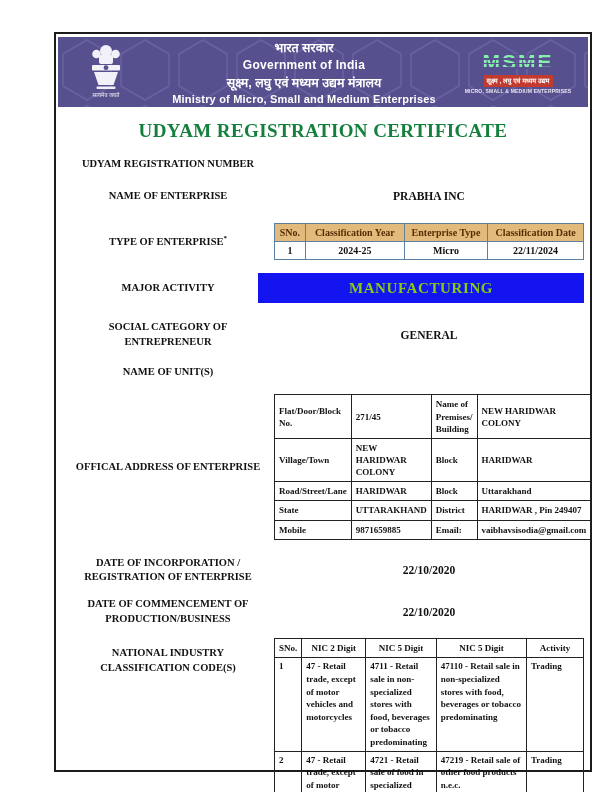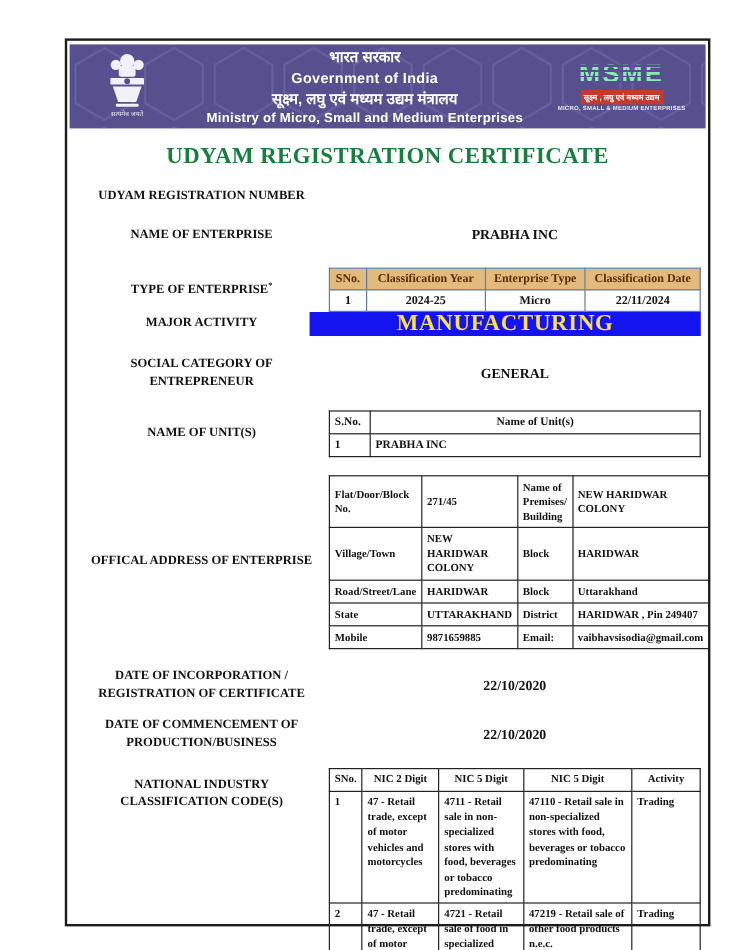--- a/index.html
+++ b/index.html
@@ -41,42 +41,42 @@
   .cvalue{text-align:center;font-weight:bold;font-size:11.5px;}
   .sup{font-size:7px;vertical-align:super;}
   
   table{border-collapse:collapse;width:100%;}
   .type-table td{border:1.5px solid #5c7ea3;font-size:10px;font-weight:bold;
                  text-align:center;height:15px;padding:1px 2px;}
   .type-table .th{background:#E2BA7C;color:#5B2C04;}
   .type-table .c0{width:10%;} .type-table .c1{width:32%;}
   .type-table .c2{width:27%;} .type-table .c3{width:31%;}
   
-  .activity-box{margin-left:-16px;height:20px;background:#1414F0;color:#fde047;
+  .activity-box{margin-left:-16px;height:30px;background:#1414F0;color:#84cc16;
                 display:flex;align-items:center;justify-content:center;
-                font-weight:bold;font-size:19px;letter-spacing:.6px;}
+                font-weight:bold;font-size:15px;letter-spacing:.6px;}
   
   .units-table td{border:1.2px solid #222;font-size:9.5px;font-weight:bold;
                   padding:2px 4px;height:14px;}
   .units-table .c0{width:11%;}
   .units-table .hname{text-align:center;}
   
   .addr-table td{border:1.2px solid #222;font-size:9px;font-weight:bold;
                  padding:3px 4px;line-height:1.35;vertical-align:middle;}
   .addr-table .c0{width:22.5%;} .addr-table .c1{width:27%;}
   .addr-table .c2{width:14.5%;} .addr-table .c3{width:36%;}
   
   .nic-table td{border:1.2px solid #222;font-size:9px;font-weight:bold;
                 padding:2px 4px;line-height:1.4;vertical-align:top;}
   .nic-table .hd{text-align:center;vertical-align:middle;height:14px;}
   .nic-table .c0{width:7%;} .nic-table .c1{width:21%;} .nic-table .c2{width:23%;}
   .nic-table .c3{width:30%;} .nic-table .c4{width:19%;}
   
   .mt-urn{margin-top:15px;} .mt-name{margin-top:17px;} .mt-type{margin-top:20px;}
-  .mt-act{align-items:center;} .mt-soc{margin-top:17px;} .mt-units{margin-top:15px;}
+  .mt-act{margin-top:13px;align-items:center;} .mt-soc{margin-top:17px;} .mt-units{margin-top:15px;}
   .mt-addr{margin-top:15px;} .mt-doi{margin-top:16px;} .mt-doc{margin-top:12px;}
   .mt-nic{margin-top:12px;}
   .label.pad-top{padding-top:8px;}
 </style>
 </head>
 <body>
 
 <div class="page">
   <div class="frame">
 
@@ -168,34 +168,20 @@
 
       <div class="row mt-soc">
         <div class="label">SOCIAL CATEGORY OF ENTREPRENEUR</div>
         <div class="varea">
             <div class="cvalue">GENERAL</div>
           </div>
       </div>
 
       <div class="row mt-units">
         <div class="label">NAME OF UNIT(S)</div>
-        <div class="varea">
-          <table class="units-table">
-            <tbody>
-                <tr>
-              <td class="c0">S.No.</td>
-              <td class="hname">Name of Unit(s)</td>
-            </tr>
-            <tr>
-              <td class="c0">1</td>
-              <td>PRABHA INC</td>
-            </tr>
-          </tbody>
-            </table>
-        </div>
       </div>
 
       <div class="row mt-addr">
         <div class="label">OFFICAL ADDRESS OF ENTERPRISE</div>
         <div class="varea">
           <table class="addr-table">
             <tbody>
                 <tr>
               <td class="c0">Flat/Door/Block No.</td>
               <td class="c1">271/45</td>
@@ -225,21 +211,21 @@
               <td class="c1">9871659885</td>
               <td class="c2">Email:</td>
               <td class="c3">vaibhavsisodia@gmail.com</td>
             </tr>
           </tbody>
             </table>
         </div>
       </div>
 
       <div class="row mt-doi">
-        <div class="label">DATE OF INCORPORATION / REGISTRATION OF CERTIFICATE</div>
+        <div class="label">DATE OF INCORPORATION / REGISTRATION OF ENTERPRISE</div>
         <div class="varea">
             <div class="cvalue">22/10/2020</div>
           </div>
       </div>
 
       <div class="row mt-doc">
         <div class="label">DATE OF COMMENCEMENT OF PRODUCTION/BUSINESS</div>
         <div class="varea">
             <div class="cvalue">22/10/2020</div>
           </div>

